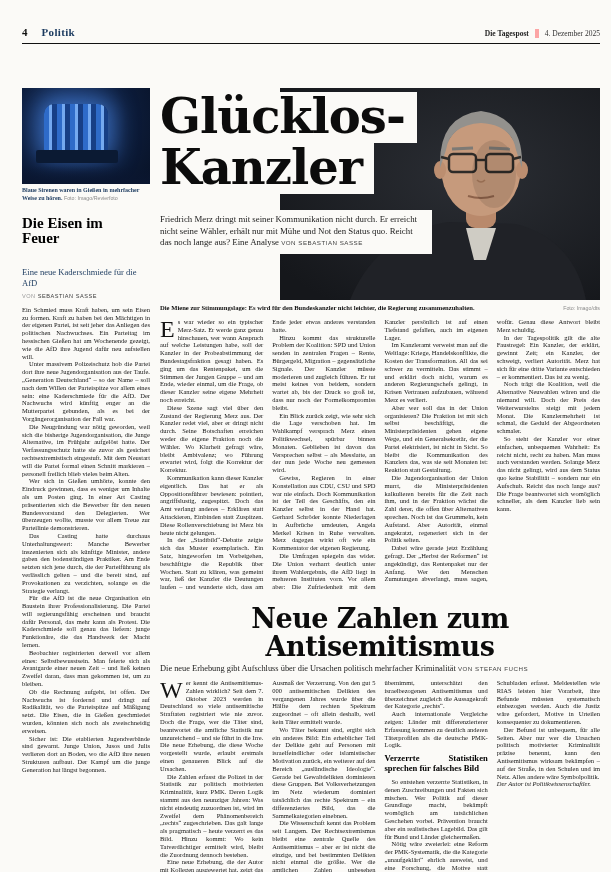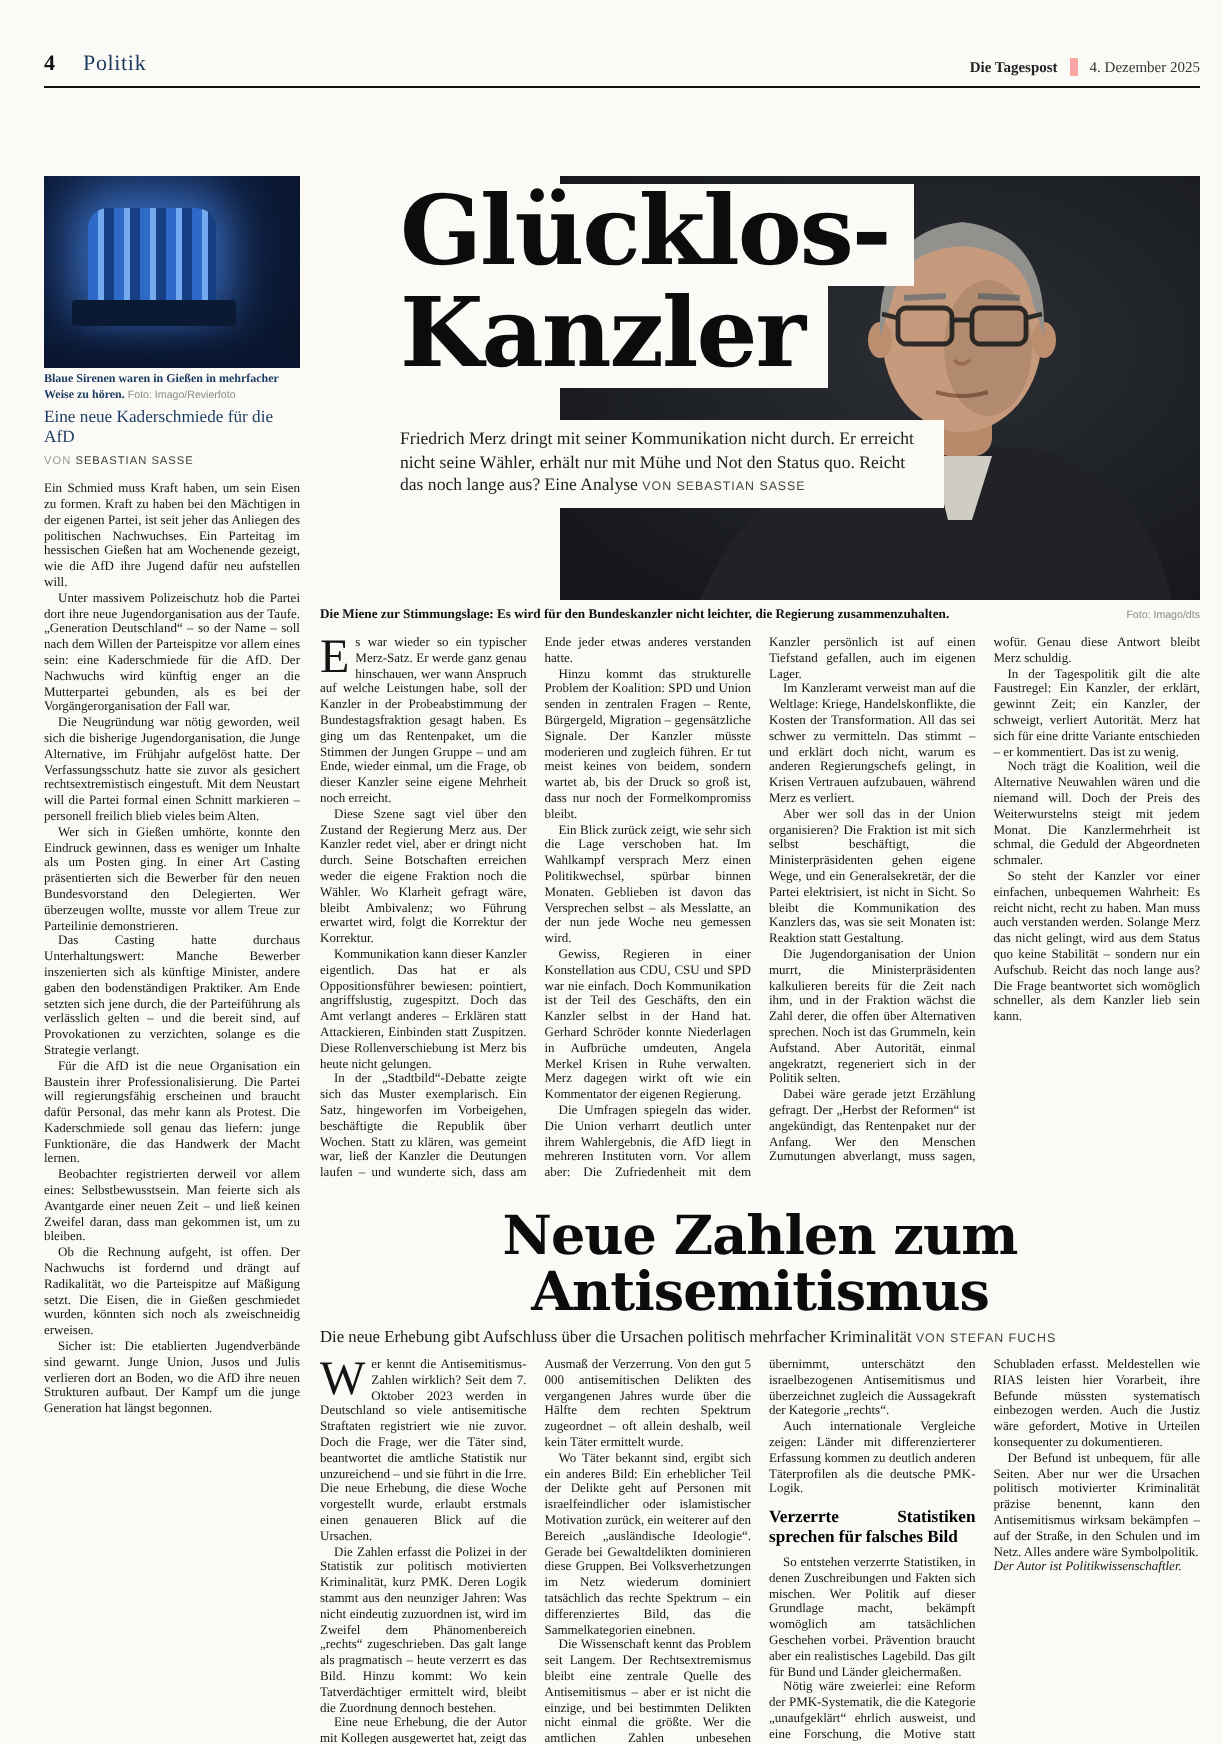--- a/index.html
+++ b/index.html
@@ -15,21 +15,21 @@
   }
   
   .masthead {
     position: absolute; left: 22px; top: 26px; width: 578px;
     display: flex; justify-content: space-between; align-items: flex-end;
     border-bottom: 1.6px solid #111;
     padding-bottom: 5px;
   }
   .mh-left { display: flex; align-items: baseline; gap: 14px; }
   .pagenum { font-size: 11px; font-weight: 700; color: #111; }
-  .section { font-size: 11px; font-weight: 400; color: #1b3a5f; letter-spacing: .03em; }
+  .section { font-size: 11px; font-weight: 700; color: #1b3a5f; letter-spacing: .03em; }
   .mh-right { font-size: 7.5px; color: #222; font-family: "Liberation Serif", serif; }
   .mh-right .paper { font-weight: 700; margin-left: 16px; }
   .mh-right .mh-date { border-left: 4px solid #fca5a5; margin-left: 6px; padding-left: 6px; color:#333; }
 
   
   .left-rail { position: absolute; left: 22px; top: 88px; width: 128px; }
   .siren-photo {
     position: relative; width: 128px; height: 96px; overflow: hidden;
     background: radial-gradient(circle at 38% 32%, #1d3a6e 0%, #0d1d3c 55%, #081226 100%);
   }
@@ -42,31 +42,31 @@
   .beacon-base {
     position: absolute; left: 14px; top: 62px; width: 82px; height: 13px;
     background: #0b1a33; border-radius: 2px;
   }
   .siren-floor { position:absolute; left:0; bottom:0; width:100%; height:18px;
     background: linear-gradient(#0000, #0a1630); }
   .photo-cap { margin-top: 3px; font-size: 6px; line-height: 1.3; }
   .cap-text { font-weight: 700; color: #1b3a5f; }
   .credit { font-family: "Liberation Sans", sans-serif; font-size: 5.3px; color: #8a8a8a; font-weight: 400; }
   .left-title { margin-top: 13px; width: 100px; font-size: 15px; line-height: 1.02; font-weight: 700; color:#000; }
-  .left-sub { margin-top: 0; font-size: 8.6px; line-height: 1.2; color: #1b3a5f; }
+  .left-sub { margin-top: 21px; font-size: 8.6px; line-height: 1.2; color: #1b3a5f; }
   .byline { margin-top: 5px; font-family: "Liberation Sans", sans-serif; font-size: 5.6px; letter-spacing: .09em; }
   .by-von { color: #999; } .by-name { color: #3c3c3c; }
   .left-body { margin-top: 7px; height: 552px; overflow: hidden;
     font-size: 6.5px; line-height: 1.2; text-align: justify; hyphens: auto; }
   .left-body p, .merz-body p, .second-body p { margin: 0; text-indent: 7px; }
   .left-body p:first-child, .merz-body p:first-child, .dropcap-first p:first-child { text-indent: 0; }
 
   
   .main-col { position: absolute; left: 160px; top: 88px; width: 440px; }
-  .feature { position: relative; height: 212px; margin-left: 40px; }
+  .feature { position: relative; height: 212px; }
   .merz-photo { position: absolute; right: 0; top: 0; width: 320px; height: 212px;
     background: linear-gradient(105deg,#17191d 55%, #24272d); overflow: hidden; }
   .big-title { position: relative; z-index: 2; padding-top: 4px;
     font-family: "DejaVu Serif", "Liberation Serif", serif;
     font-size: 48px; line-height: 1.0; font-weight: 700; letter-spacing: -1px; color:#0c0c0c; }
   .big-title .line { display: table; background: #fbfaf7; padding: 0 12px 3px 0; }
   .standfirst { position: absolute; z-index: 2; left: 0; top: 122px; width: 272px;
     background: #fbfaf7; padding: 4px 10px 5px 0;
     font-size: 8.8px; line-height: 1.33; color: #1c1c1c; }
   .sf-byline { font-family: "Liberation Sans", sans-serif; font-size: 6.2px; letter-spacing: .08em; color: #444; }
@@ -111,20 +111,21 @@
   <aside class="left-rail">
     <div class="siren-photo">
       <div class="beacon"></div>
       <div class="beacon-base"></div>
       <div class="siren-floor"></div>
     </div>
     <p class="photo-cap">
       <span class="cap-text">Blaue Sirenen waren in Gießen in mehrfacher Weise zu hören.</span>
       <span class="credit">Foto: Imago/Revierfoto</span>
     </p>
+    <h2 class="left-title">Die Eisen im Feuer</h2>
     <p class="left-sub">Eine neue Kaderschmiede für die AfD</p>
     <p class="byline">
       <span class="by-von">VON</span>
       <span class="by-name">SEBASTIAN SASSE</span>
     </p>
     <div class="left-body">
         <p>Ein Schmied muss Kraft haben, um sein Eisen zu formen. Kraft zu haben bei den Mächtigen in der eigenen Partei, ist seit jeher das Anliegen des politischen Nachwuchses. Ein Parteitag im hessischen Gießen hat am Wochenende gezeigt, wie die AfD ihre Jugend dafür neu aufstellen will.</p>
         <p>Unter massivem Polizeischutz hob die Partei dort ihre neue Jugendorganisation aus der Taufe. „Generation Deutschland“ – so der Name – soll nach dem Willen der Parteispitze vor allem eines sein: eine Kaderschmiede für die AfD. Der Nachwuchs wird künftig enger an die Mutterpartei gebunden, als es bei der Vorgängerorganisation der Fall war.</p>
         <p>Die Neugründung war nötig geworden, weil sich die bisherige Jugendorganisation, die Junge Alternative, im Frühjahr aufgelöst hatte. Der Verfassungsschutz hatte sie zuvor als gesichert rechtsextremistisch eingestuft. Mit dem Neustart will die Partei formal einen Schnitt markieren – personell freilich blieb vieles beim Alten.</p>
         <p>Wer sich in Gießen umhörte, konnte den Eindruck gewinnen, dass es weniger um Inhalte als um Posten ging. In einer Art Casting präsentierten sich die Bewerber für den neuen Bundesvorstand den Delegierten. Wer überzeugen wollte, musste vor allem Treue zur Parteilinie demonstrieren.</p>

